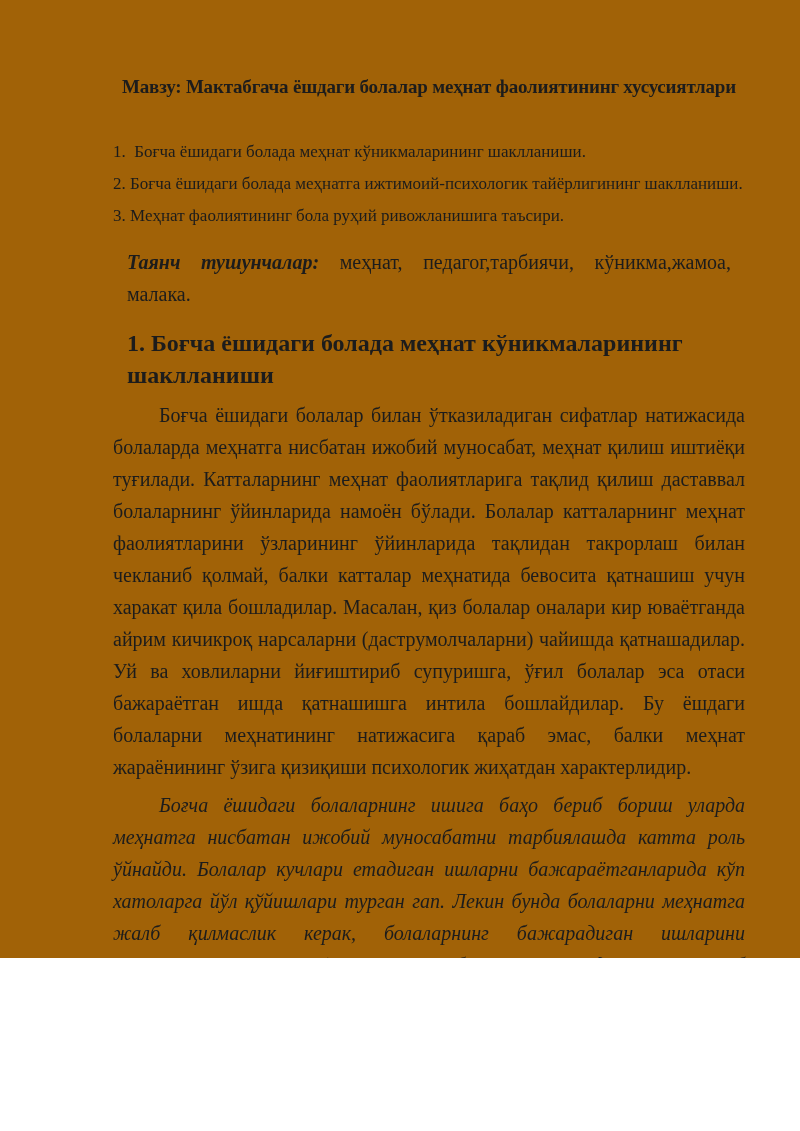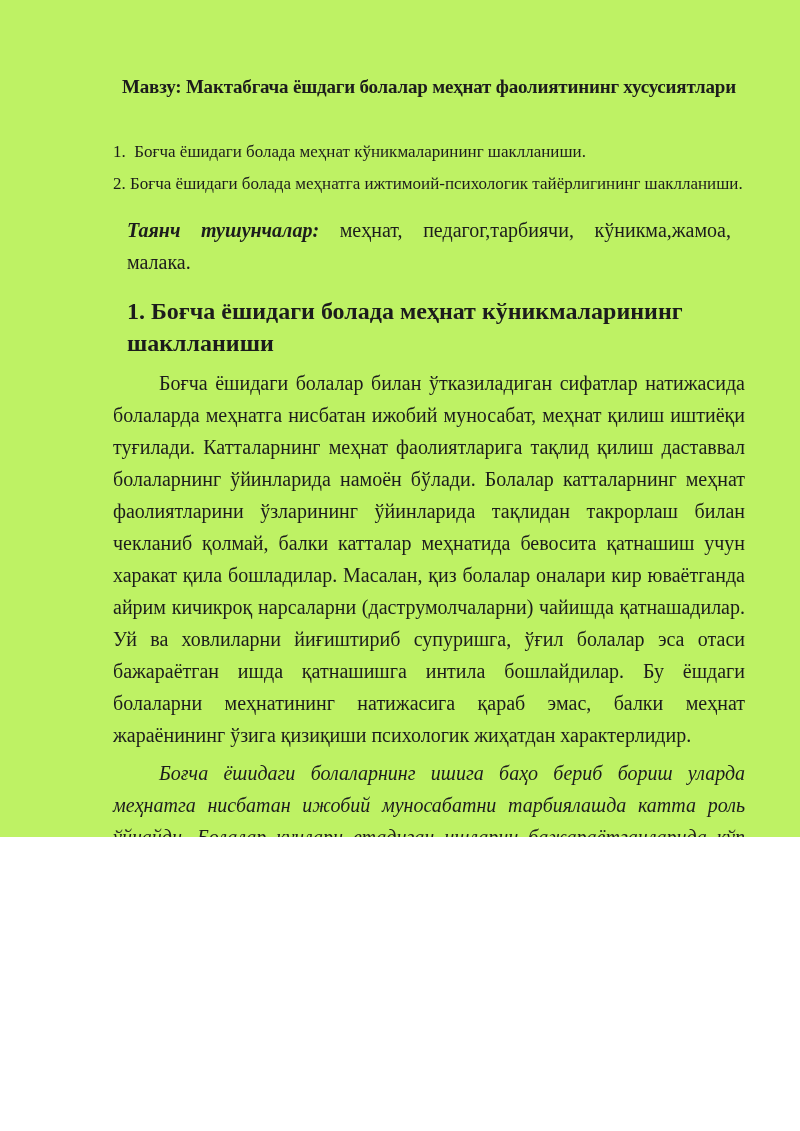--- a/index.html
+++ b/index.html
@@ -3,22 +3,22 @@
 <meta charset="utf-8">
 <style>
   html, body {
     margin: 0;
     padding: 0;
     background: #ffffff;
   }
   .page {
     position: relative;
     width: 800px;
-    height: 837px;
-    background: #bef264;
+    height: 958px;
+    background: #a16207;
     overflow: hidden;
     font-family: "Liberation Serif", "DejaVu Serif", serif;
     color: #1c1c1c;
     box-sizing: border-box;
   }
   .content {
     position: absolute;
     top: 72px;
     left: 113px;
     width: 632px;
@@ -74,20 +74,21 @@
 
 <div class="page">
   <div class="content">
 
     <p class="doc-title">Мавзу: Мактабгача ёшдаги болалар меҳнат фаолиятининг хусусиятлари</p>
 
     <p class="plan-item">1.&nbsp; Боғча ёшидаги болада меҳнат кўникмаларининг шаклланиши.</p>
 
     <p class="plan-item">2. Боғча ёшидаги болада меҳнатга ижтимоий-психологик тайёрлигининг шаклланиши.</p>
 
+    <p class="plan-item">3. Меҳнат фаолиятининг бола руҳий ривожланишига таъсири.</p>
 
     <p class="key-terms"><span class="label">Таянч тушунчалар:</span><span>&nbsp;меҳнат, педагог,тарбиячи, кўникма,жамоа, малака.</span></p>
 
     <p class="section-heading">1. Боғча ёшидаги болада меҳнат кўникмаларининг шаклланиши</p>
 
 
     <p class="para extra-gap">Боғча ёшидаги болалар билан ўтказиладиган сифатлар натижасида болаларда меҳнатга нисбатан ижобий муносабат, меҳнат қилиш иштиёқи туғилади. Катталарнинг меҳнат фаолиятларига тақлид қилиш даставвал болаларнинг ўйинларида намоён бўлади. Болалар катталарнинг меҳнат фаолиятларини ўзларининг ўйинларида тақлидан такрорлаш билан чекланиб қолмай, балки катталар меҳнатида бевосита қатнашиш учун харакат қила бошладилар. Масалан, қиз болалар оналари кир юваётганда айрим кичикроқ нарсаларни (даструмолчаларни) чайишда қатнашадилар. Уй ва ховлиларни йиғиштириб супуришга, ўғил болалар эса отаси бажараётган ишда қатнашишга интила бошлайдилар. Бу ёшдаги болаларни меҳнатининг натижасига қараб эмас, балки меҳнат жараёнининг ўзига қизиқиши психологик жиҳатдан характерлидир.</p>
 
     <p class="para extra-gap justify-last">Боғча ёшидаги болаларнинг ишига баҳо бериб бориш уларда меҳнатга нисбатан ижобий муносабатни тарбиялашда катта роль ўйнайди. Болалар кучлари етадиган ишларни бажараётганларида кўп хатоларга йўл қўйишлари турган гап. Лекин бунда болаларни меҳнатга жалб қилмаслик керак, болаларнинг бажарадиган ишларини катталарнинг ўзлари бир пасда қилиб</p>
 

